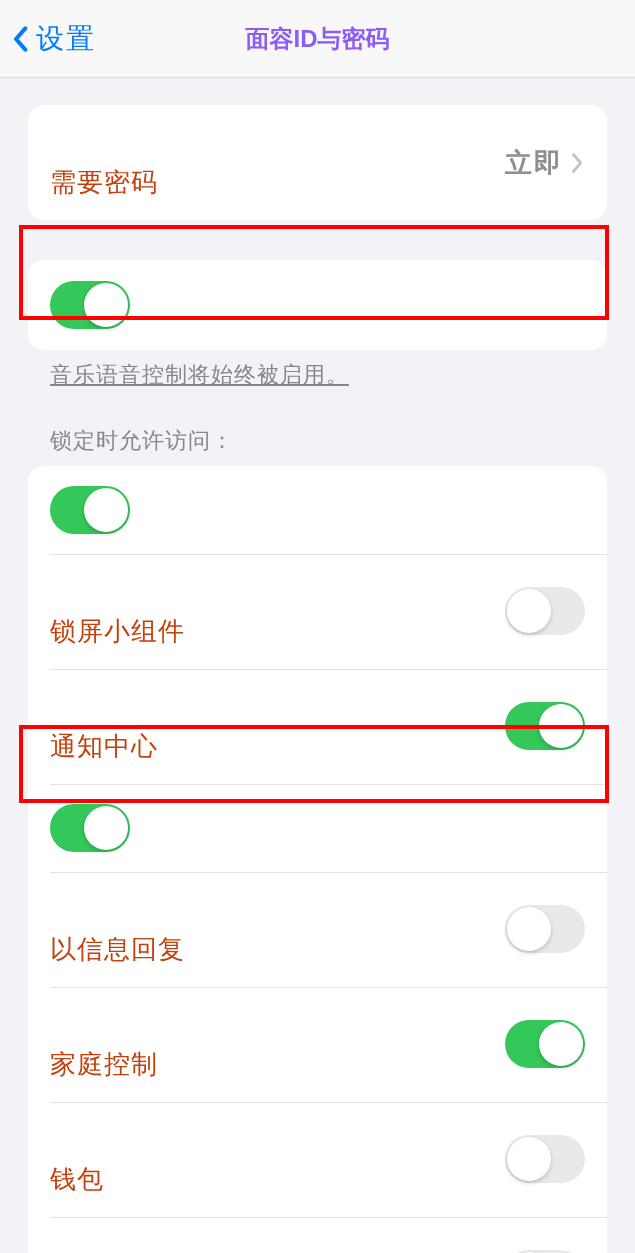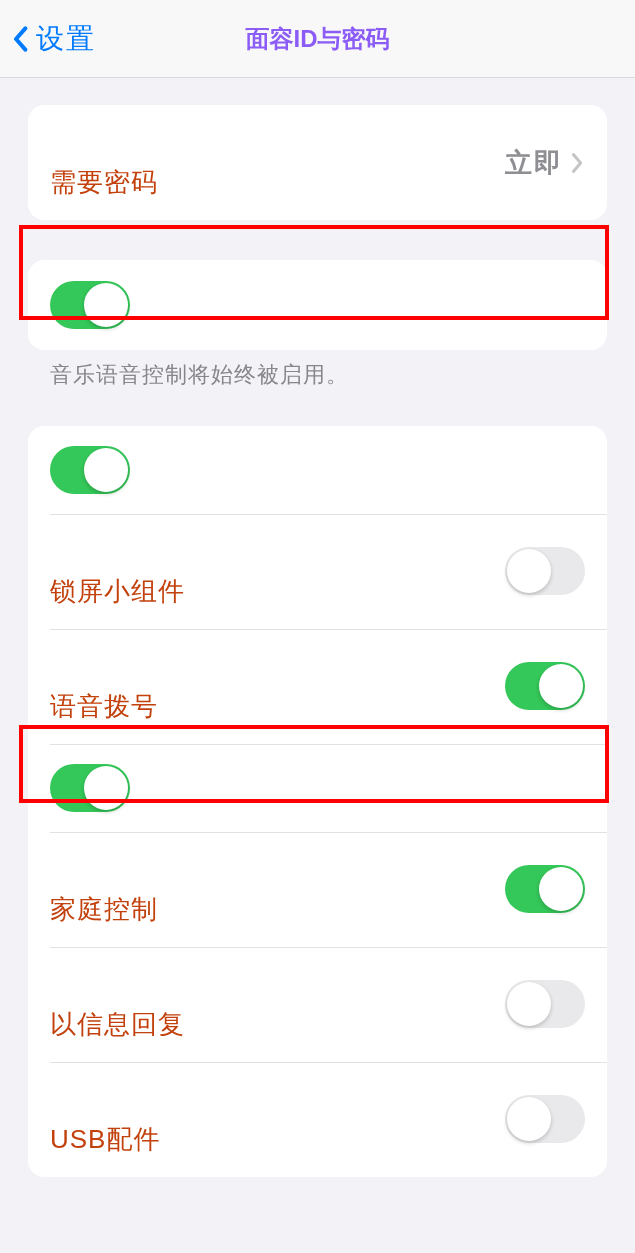--- a/index.html
+++ b/index.html
@@ -130,20 +130,21 @@
     }
     .toggle.off::after {
       left: 2px;
     }
     .footer-text {
       color: #86868b;
       font-size: 22px;
       padding: 10px 50px 0 50px;
       letter-spacing: 1px;
       line-height: 1.35;
+      text-decoration: underline;
     }
     .header-text {
       color: #86868b;
       font-size: 22px;
       padding: 0 50px 10px 50px;
       letter-spacing: 1px;
     }
     .spacer-36 { height: 36px; }
     .spacer-40 { height: 40px; }
     .highlight-frame {
@@ -200,42 +201,47 @@
 
   <div class="group">
     <div class="row" style="min-height:90px;">
       <div class="toggle on"></div>
     </div>
   </div>
   <div class="footer-text">音乐语音控制将始终被启用。</div>
 
   <div class="spacer-36"></div>
 
+  <div class="header-text">锁定时允许访问：</div>
 
   <div class="group" id="locked-access-group">
       <div class="row">
         <div class="toggle on"></div>
       </div>
       <div class="row">
         <span class="row-label">锁屏小组件</span>
         <div class="toggle off"></div>
       </div>
       <div class="row">
-        <span class="row-label">语音拨号</span>
-        <div class="toggle on"></div>
-      </div>
-      <div class="row">
-        <div class="toggle on"></div>
+        <span class="row-label">通知中心</span>
+        <div class="toggle on"></div>
+      </div>
+      <div class="row">
+        <div class="toggle on"></div>
+      </div>
+      <div class="row">
+        <span class="row-label">以信息回复</span>
+        <div class="toggle off"></div>
       </div>
       <div class="row">
         <span class="row-label">家庭控制</span>
         <div class="toggle on"></div>
       </div>
       <div class="row">
-        <span class="row-label">以信息回复</span>
+        <span class="row-label">钱包</span>
         <div class="toggle off"></div>
       </div>
       <div class="row">
         <span class="row-label">USB配件</span>
         <div class="toggle off"></div>
       </div>
     </div>
 
 </div>
 

